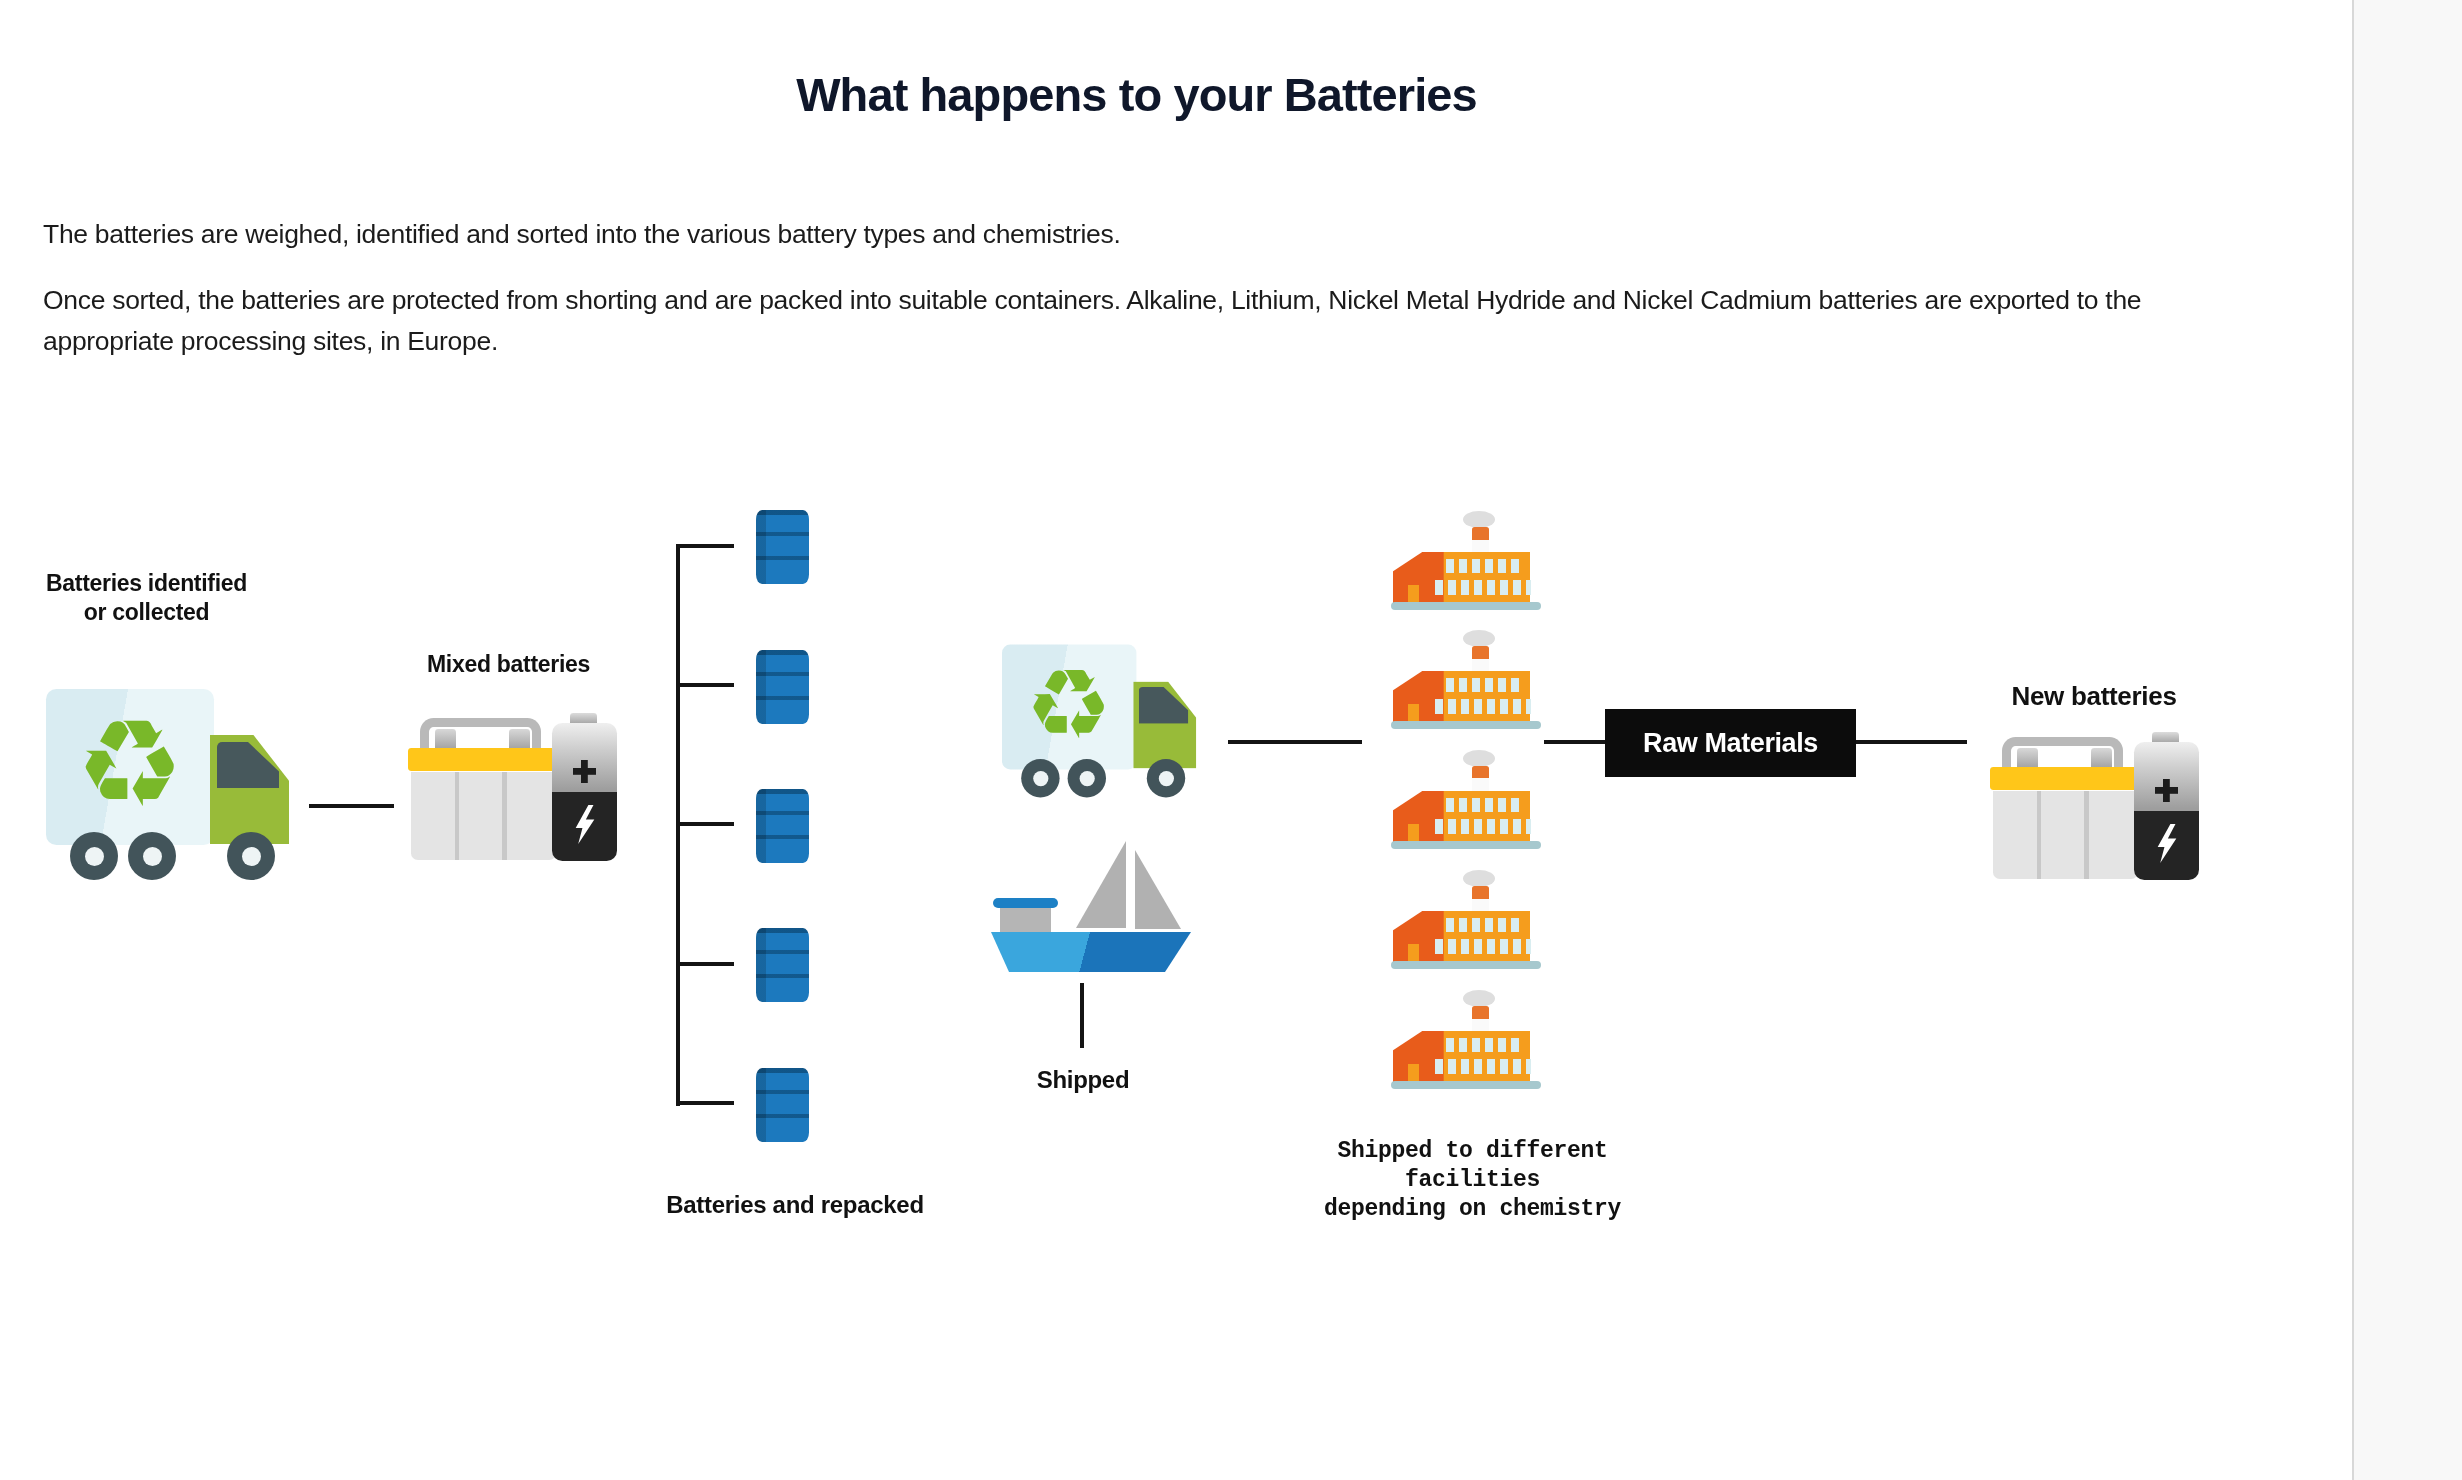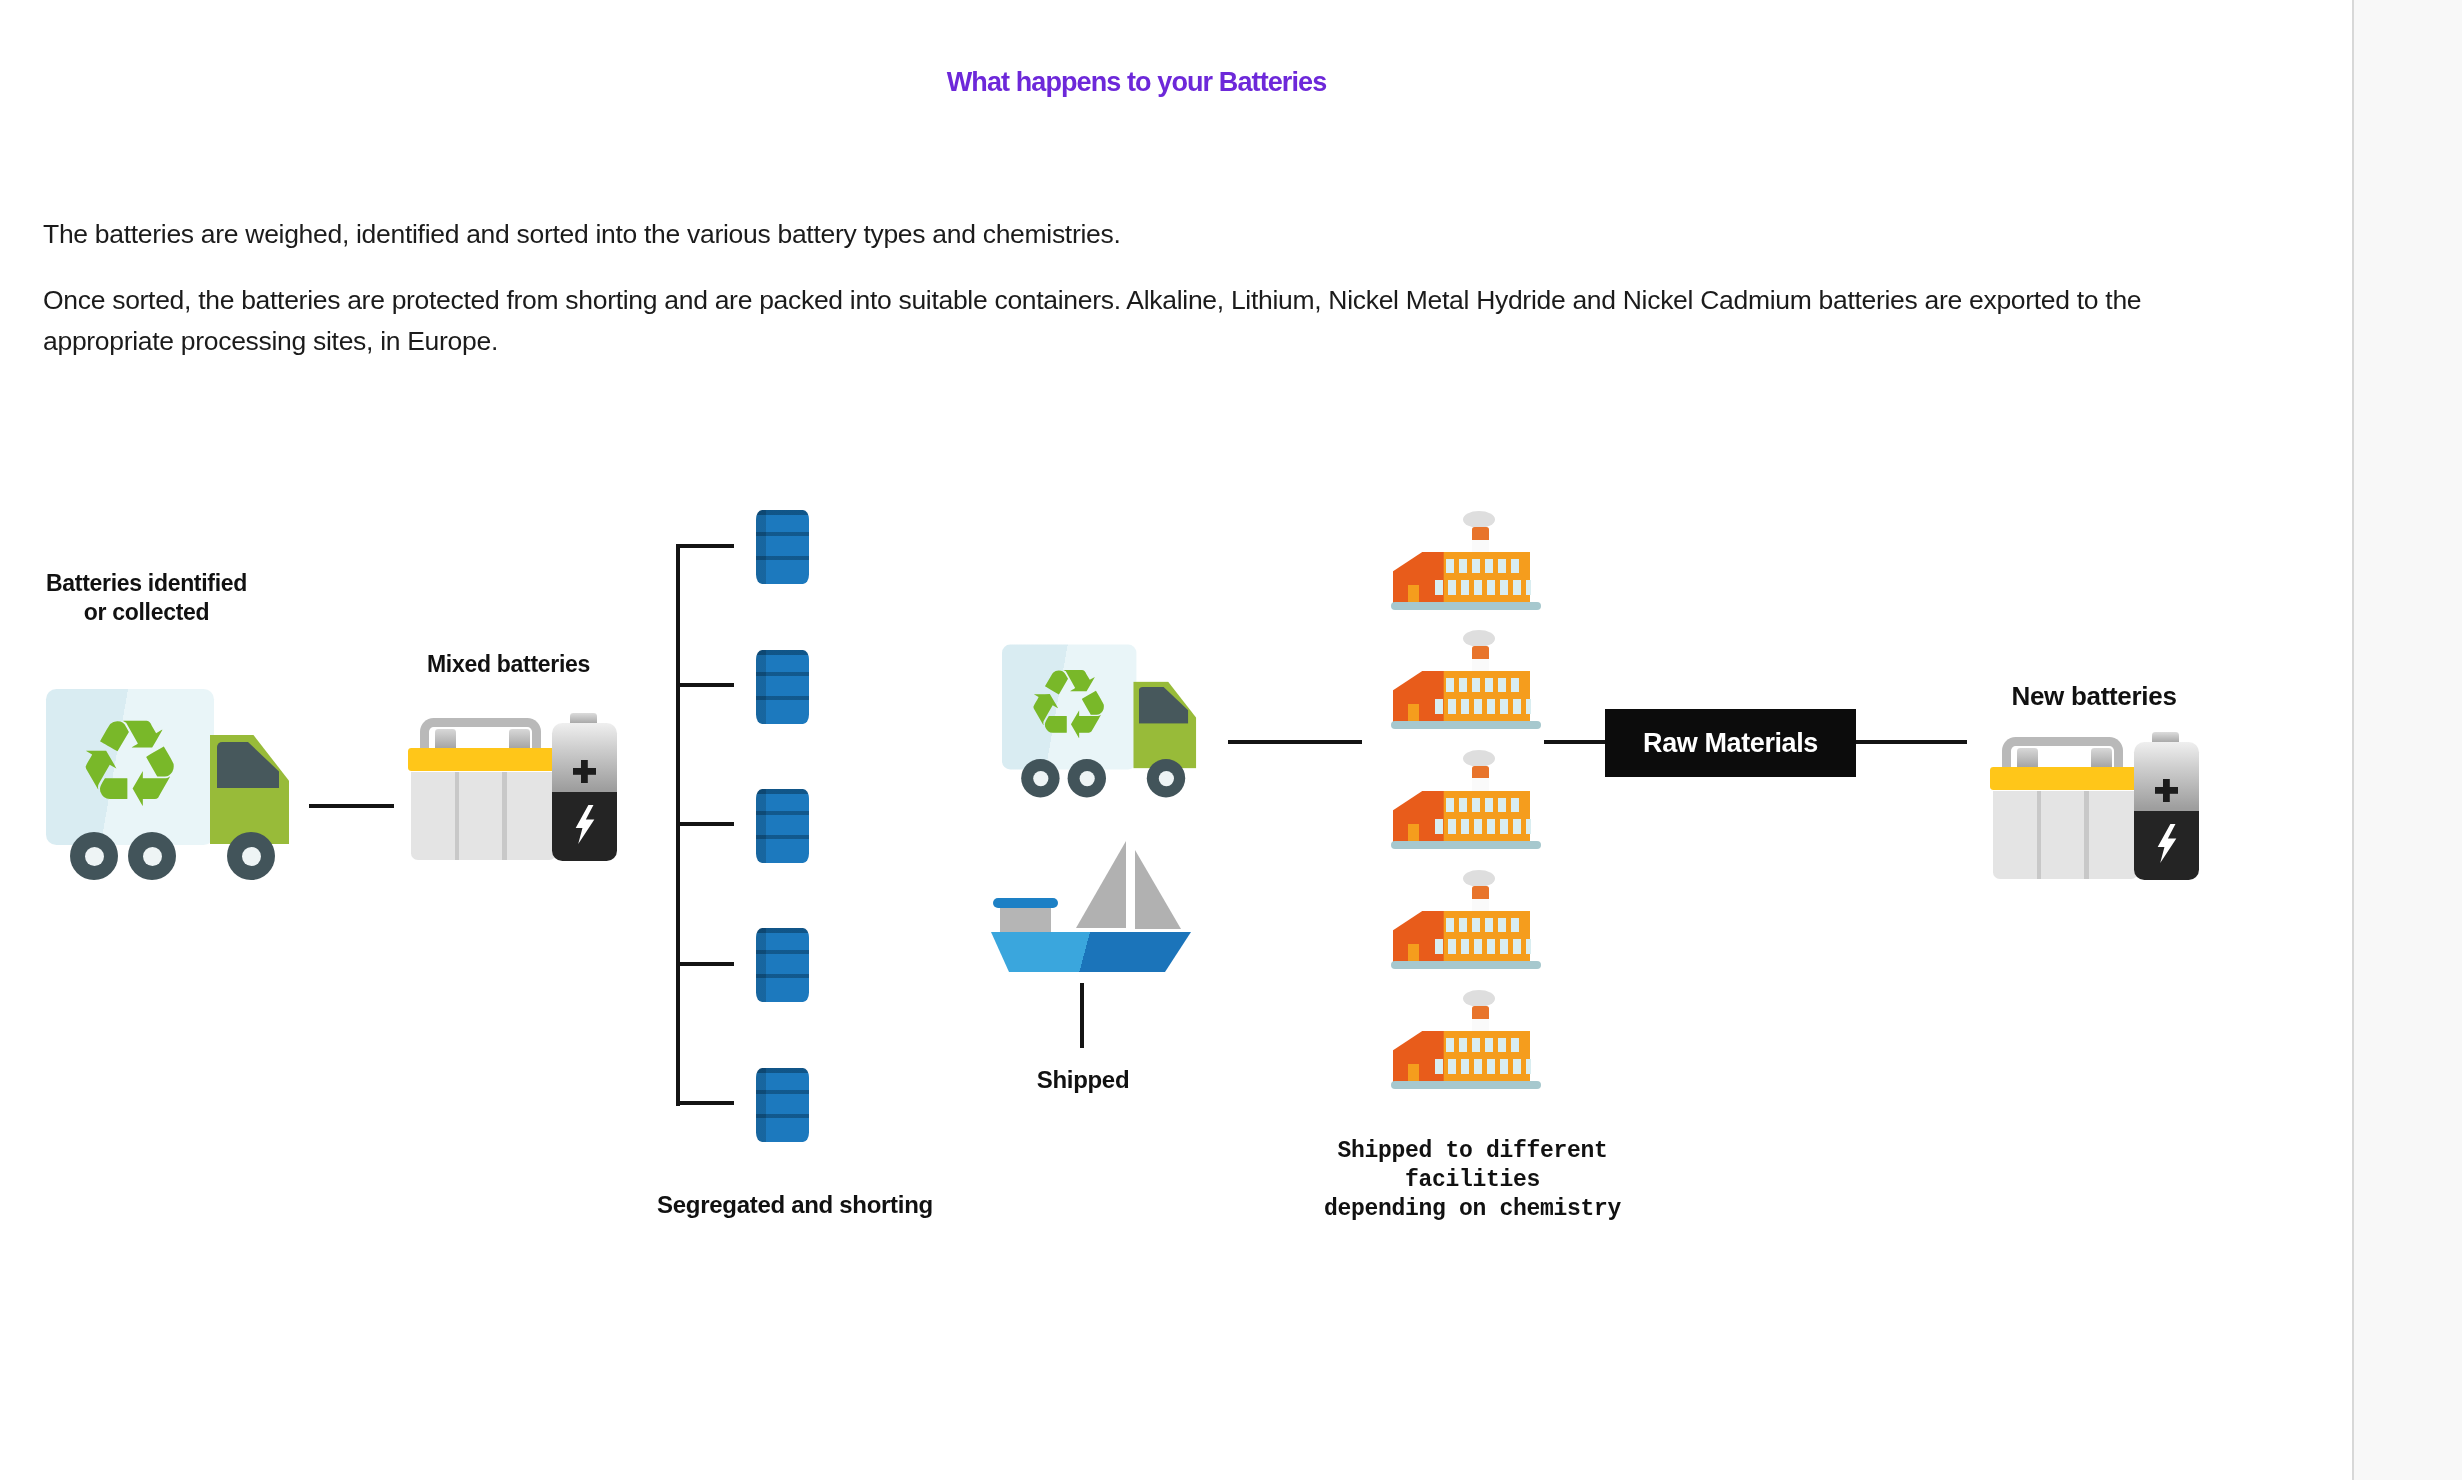--- a/index.html
+++ b/index.html
@@ -1,19 +1,19 @@
 <!DOCTYPE html>
 <html style="font-size:13.7px"><head>
 <meta charset="utf-8">
 <style>
   html,body{margin:0;padding:0;}
   body{width:2462px;height:1480px;font-family:"Liberation Sans",sans-serif;background:#ffffff;overflow:hidden;}
   .screen{position:relative;width:2462px;height:1480px;background:#ffffff;}
   .gutter{position:absolute;top:0;left:2352px;width:110px;height:1480px;background:#f8f8f8;border-left:2.6px solid #d8d8d8;box-sizing:border-box;}
-  .title{position:absolute;left:0;top:67px;width:2273px;text-align:center;font-size:27px;font-weight:bold;color:#6d28d9;letter-spacing:-0.9px;}
+  .title{position:absolute;left:0;top:67px;width:2273px;text-align:center;font-size:47px;font-weight:bold;color:#0f172a;letter-spacing:-0.9px;}
   .para{position:absolute;left:43px;width:2188px;font-size:26.5px;color:#1b1b1b;line-height:1.55;letter-spacing:-0.3px;}
   .p1{top:214px;}
   .p2{top:280px;}
   .lbl{position:absolute;font-weight:bold;color:#111;text-align:center;line-height:1.25;letter-spacing:-0.3px;}
   .pre{white-space:pre-line;}
   .line{position:absolute;background:#141414;}
   
   .truck{position:absolute;width:244px;height:201px;}
   .truck .cargo{position:absolute;left:0;top:6.8px;width:168px;height:156px;border-radius:10.3px;background:linear-gradient(100deg,#d9ecf2 0 42%,#e9f5f8 42%);}
   .truck .recycle{position:absolute;left:5.1px;top:12px;width:157px;height:140px;display:flex;align-items:center;justify-content:center;font-family:"DejaVu Sans",sans-serif;font-size:121px;color:#79b829;font-weight:bold;}
@@ -122,21 +122,21 @@
   <div class="drum"></div>
 
   <div class="drum"></div>
 
   <div class="drum"></div>
 
   <div class="drum"></div>
 
   <div class="drum"></div>
 </div>
-  <div class="lbl" style="left:637px;top:1190px;width:316px;font-size:24px;">Segregated and shorting</div>
+  <div class="lbl" style="left:637px;top:1190px;width:316px;font-size:24px;">Batteries and repacked</div>
 
   <div style="position:absolute;left:1002px;top:639px;width:195px;height:161px;">
     <div class="truck scale80">
       <div class="cargo"></div>
       <div class="recycle">♻</div>
       <div class="cab"></div>
       <div class="window"></div>
       <div class="wheel w1"></div>
       <div class="wheel w2"></div>
       <div class="wheel w3"></div>

